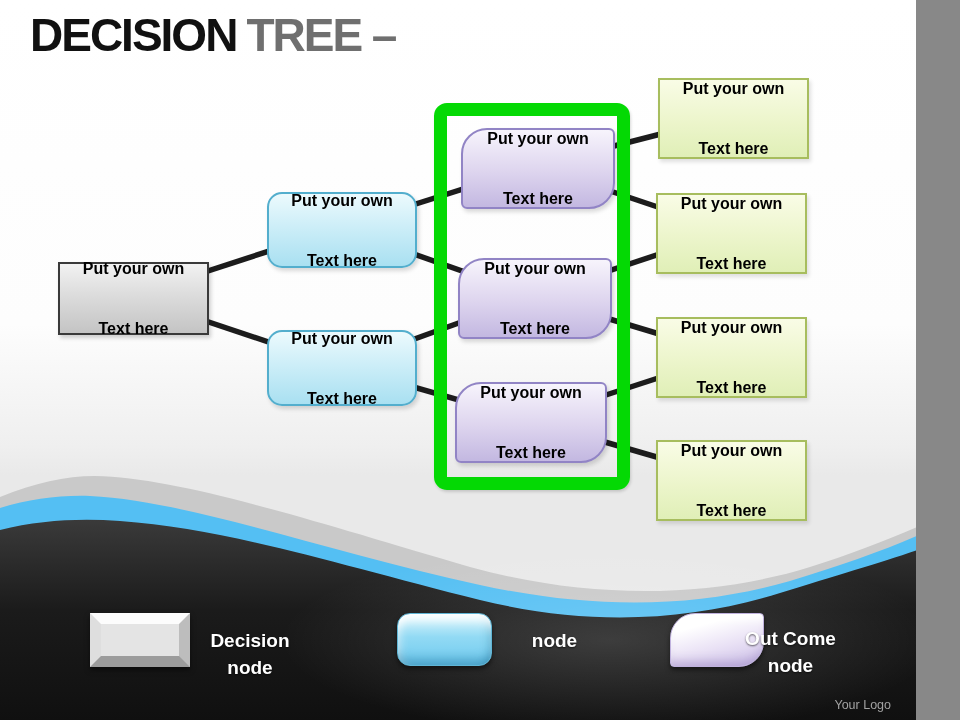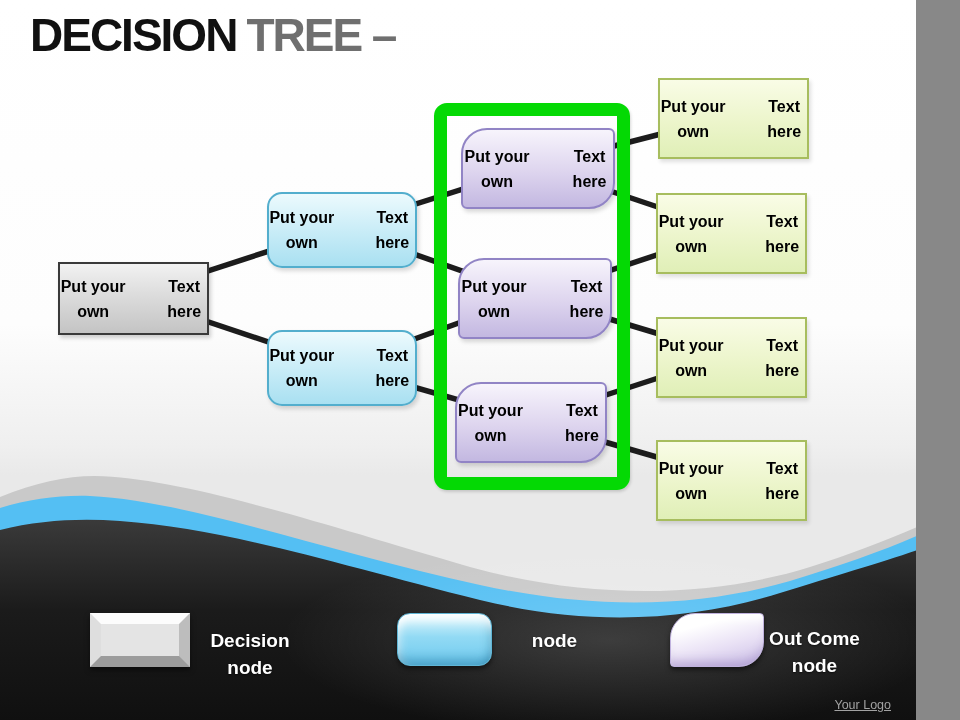--- a/index.html
+++ b/index.html
@@ -9,21 +9,21 @@
     background:linear-gradient(180deg,#ffffff 0%,#fdfdfd 45%,#efefef 62%,#e9e9e9 66%);
   }
   
   .titlebar{position:absolute;left:30px;top:8px;display:flex;align-items:baseline;gap:12px;white-space:nowrap;}
   .title-main{font-size:46px;font-weight:bold;letter-spacing:-2px;color:#111111;}
   .title-secondary{font-size:46px;font-weight:bold;letter-spacing:-2px;color:#6f6f6f;}
   .title-sub{font-size:25px;font-weight:bold;letter-spacing:-0.5px;color:#3c3c3c;}
   
   .connections{position:absolute;left:0;top:0;pointer-events:none;}
   .node{
-    position:absolute;display:flex;align-items:center;justify-content:center;
+    position:absolute;display:flex;flex-direction:column;align-items:center;justify-content:center;
     font-weight:bold;font-size:16px;line-height:25px;color:#000;text-align:center;gap:35px;
   }
   .node-gray{
     background:linear-gradient(180deg,#f2f2f2 0%,#dcdcdc 45%,#c4c4c4 100%);
     border:2px solid #3a3a3a;
     box-shadow:2px 3px 4px rgba(0,0,0,0.18);
   }
   .node-blue{
     background:linear-gradient(180deg,#ecfafd 0%,#cdeef8 45%,#a9e0f1 100%);
     border:2px solid #53aecd;border-radius:15px;
@@ -69,21 +69,21 @@
       inset -10px 0 10px -8px rgba(15,95,135,0.25);
   }
   .swatch-purple{
     left:670px;top:613px;width:94px;height:54px;border-radius:25px 4px 25px 4px;
     background:linear-gradient(165deg,#ffffff 25%,#e9e1f5 60%,#cabde6 100%);
     border:1px solid #c0b2de;
     box-shadow:0 3px 5px rgba(0,0,0,0.5),
       inset 0 10px 9px -5px rgba(255,255,255,0.95),
       inset 0 -10px 10px -5px rgba(115,90,165,0.30);
   }
-  .logo-text{position:absolute;right:25px;bottom:8px;font-size:12.5px;color:#a2a2a2;text-decoration:underline;}
+  .logo-text{position:absolute;right:25px;bottom:8px;font-size:12.5px;color:#a2a2a2;}
 </style>
 </head>
 <body>
 
 <div class="slide">
 
   <div class="titlebar">
     <span><span class="title-main">DECISION</span><span class="title-secondary" style="margin-left:10px;">TREE –</span></span>
   </div>
 
@@ -173,20 +173,20 @@
     <div>Decision</div>
     <div>node</div>
   </div>
 
   <div class="swatch swatch-blue"></div>
   <div class="legend-label" style="left:497px;top:627px;width:115px;">
     <div>node</div>
   </div>
 
   <div class="swatch swatch-purple"></div>
-  <div class="legend-label" style="left:752px;top:625px;width:125px;">
+  <div class="legend-label" style="left:728px;top:625px;width:125px;">
     <div>Out Come</div>
     <div>node</div>
   </div>
 
   <div class="logo-text">Your Logo</div>
 
 </div>
 
 </body></html>

